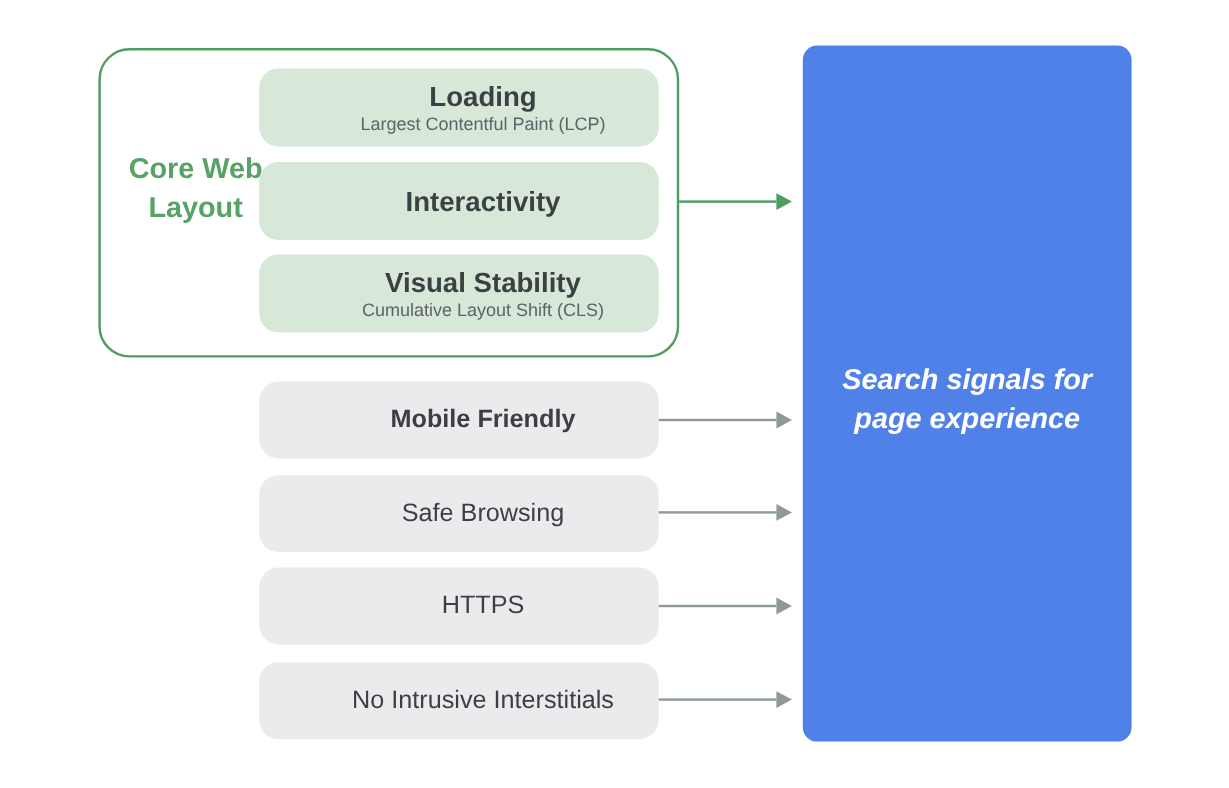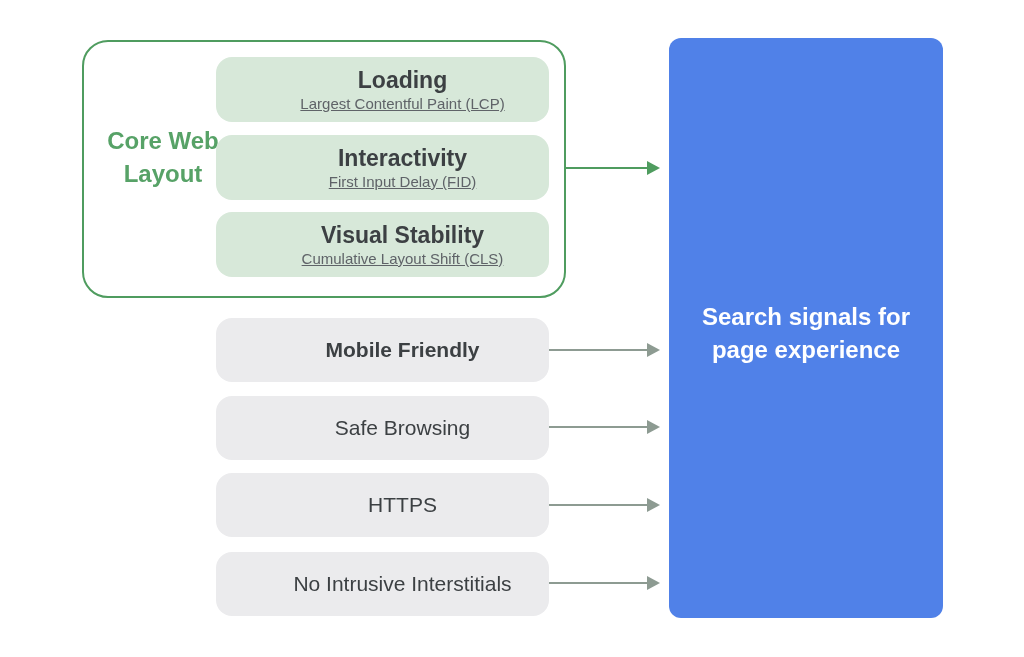--- a/index.html
+++ b/index.html
@@ -62,21 +62,20 @@
   .pill-title {
     font-size: 23px;
     font-weight: bold;
     color: var(--title-text, #3c4043);
     line-height: 28px;
   }
   .pill-sub {
     font-size: 15px;
     color: var(--subtitle-text, #5f6368);
     line-height: 19px;
-    text-decoration: underline;
   }
   .pill-label {
     font-size: 21px;
     color: var(--title-text, #3c4043);
   }
   .cwv-pill-1 { top: 57px; }
   .cwv-pill-2 { top: 135px; }
   .cwv-pill-3 { top: 212px; }
 
   .sig-pill-1 { top: 318px; font-weight: bold; }
@@ -89,20 +88,21 @@
     position: absolute;
     left: 669px;
     top: 38px;
     width: 274px;
     height: 580px;
     background: var(--blue-panel, #5081e8);
     border-radius: 12px;
     display: flex;
     align-items: center;
     justify-content: center;
+    font-style: italic;
   }
   .result-title {
     width: 220px;
     margin-top: 10px;
     text-align: center;
     font-size: 24px;
     font-weight: bold;
     line-height: 33px;
     color: #ffffff;
   }
@@ -143,21 +143,20 @@
 
   <div class="cwv-label">Core Web Layout</div>
 
   <div class="pill green cwv-pill-1">
     <div class="pill-title">Loading</div>
     <div class="pill-sub">Largest Contentful Paint (LCP)</div>
   </div>
 
   <div class="pill green cwv-pill-2">
     <div class="pill-title">Interactivity</div>
-    <div class="pill-sub">First Input Delay (FID)</div>
   </div>
 
   <div class="pill green cwv-pill-3">
     <div class="pill-title">Visual Stability</div>
     <div class="pill-sub">Cumulative Layout Shift (CLS)</div>
   </div>
 
   <div class="pill gray sig-pill-1">
     <div class="pill-label">Mobile Friendly</div>
   </div>

